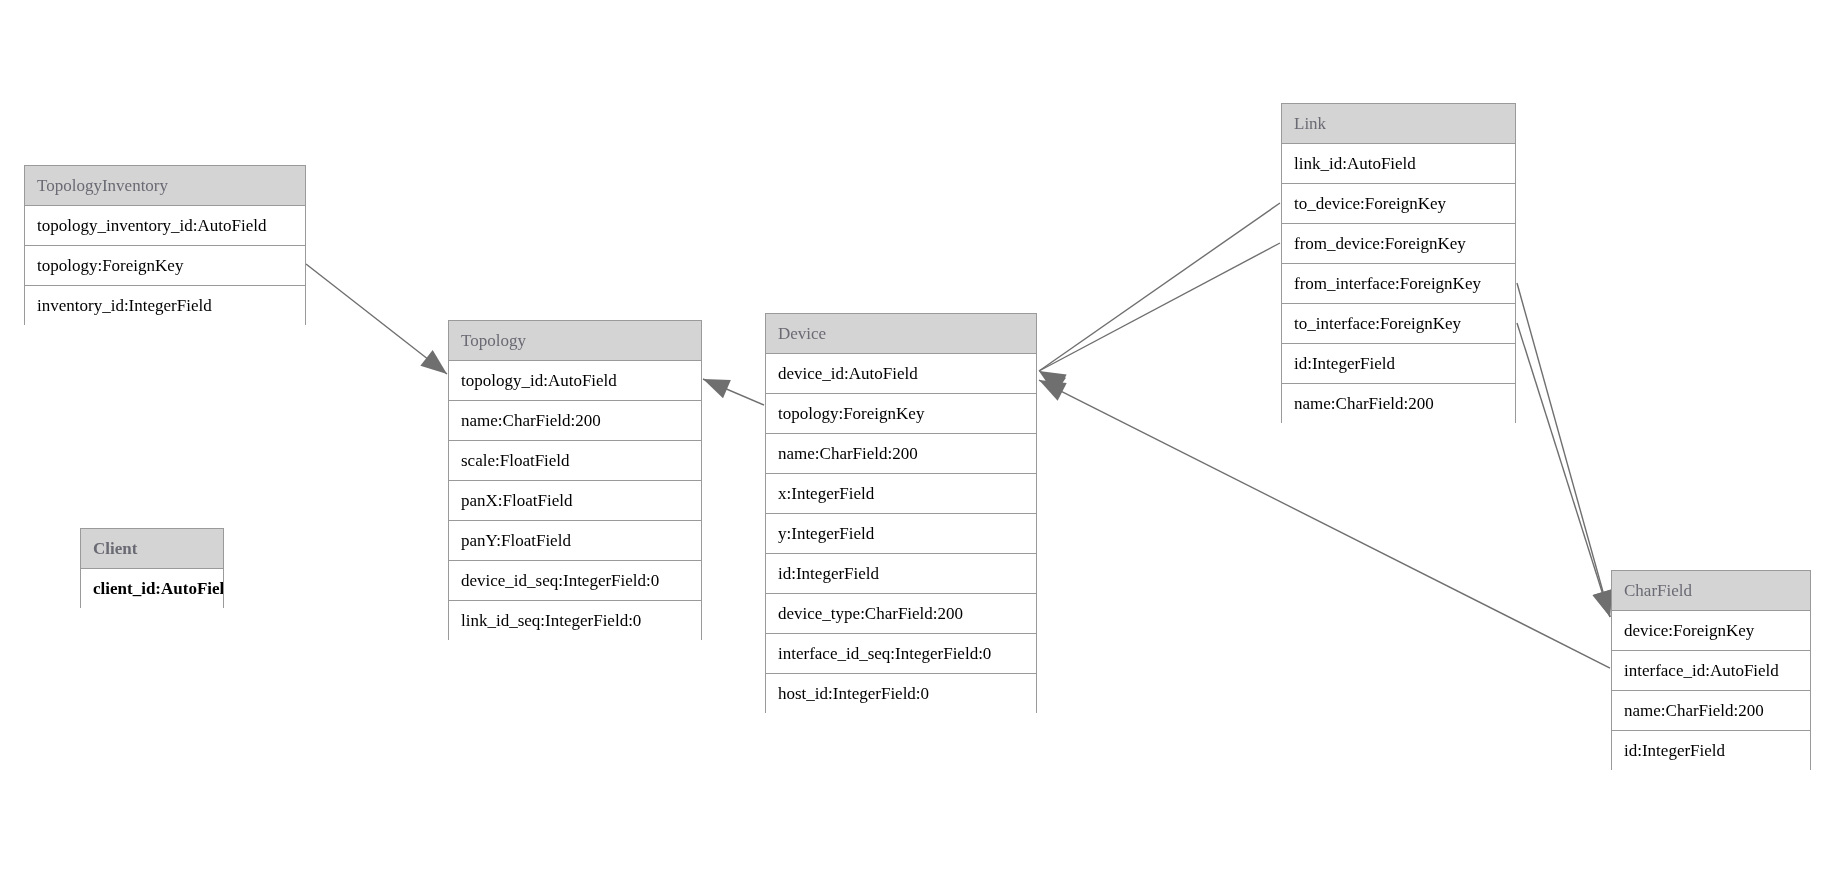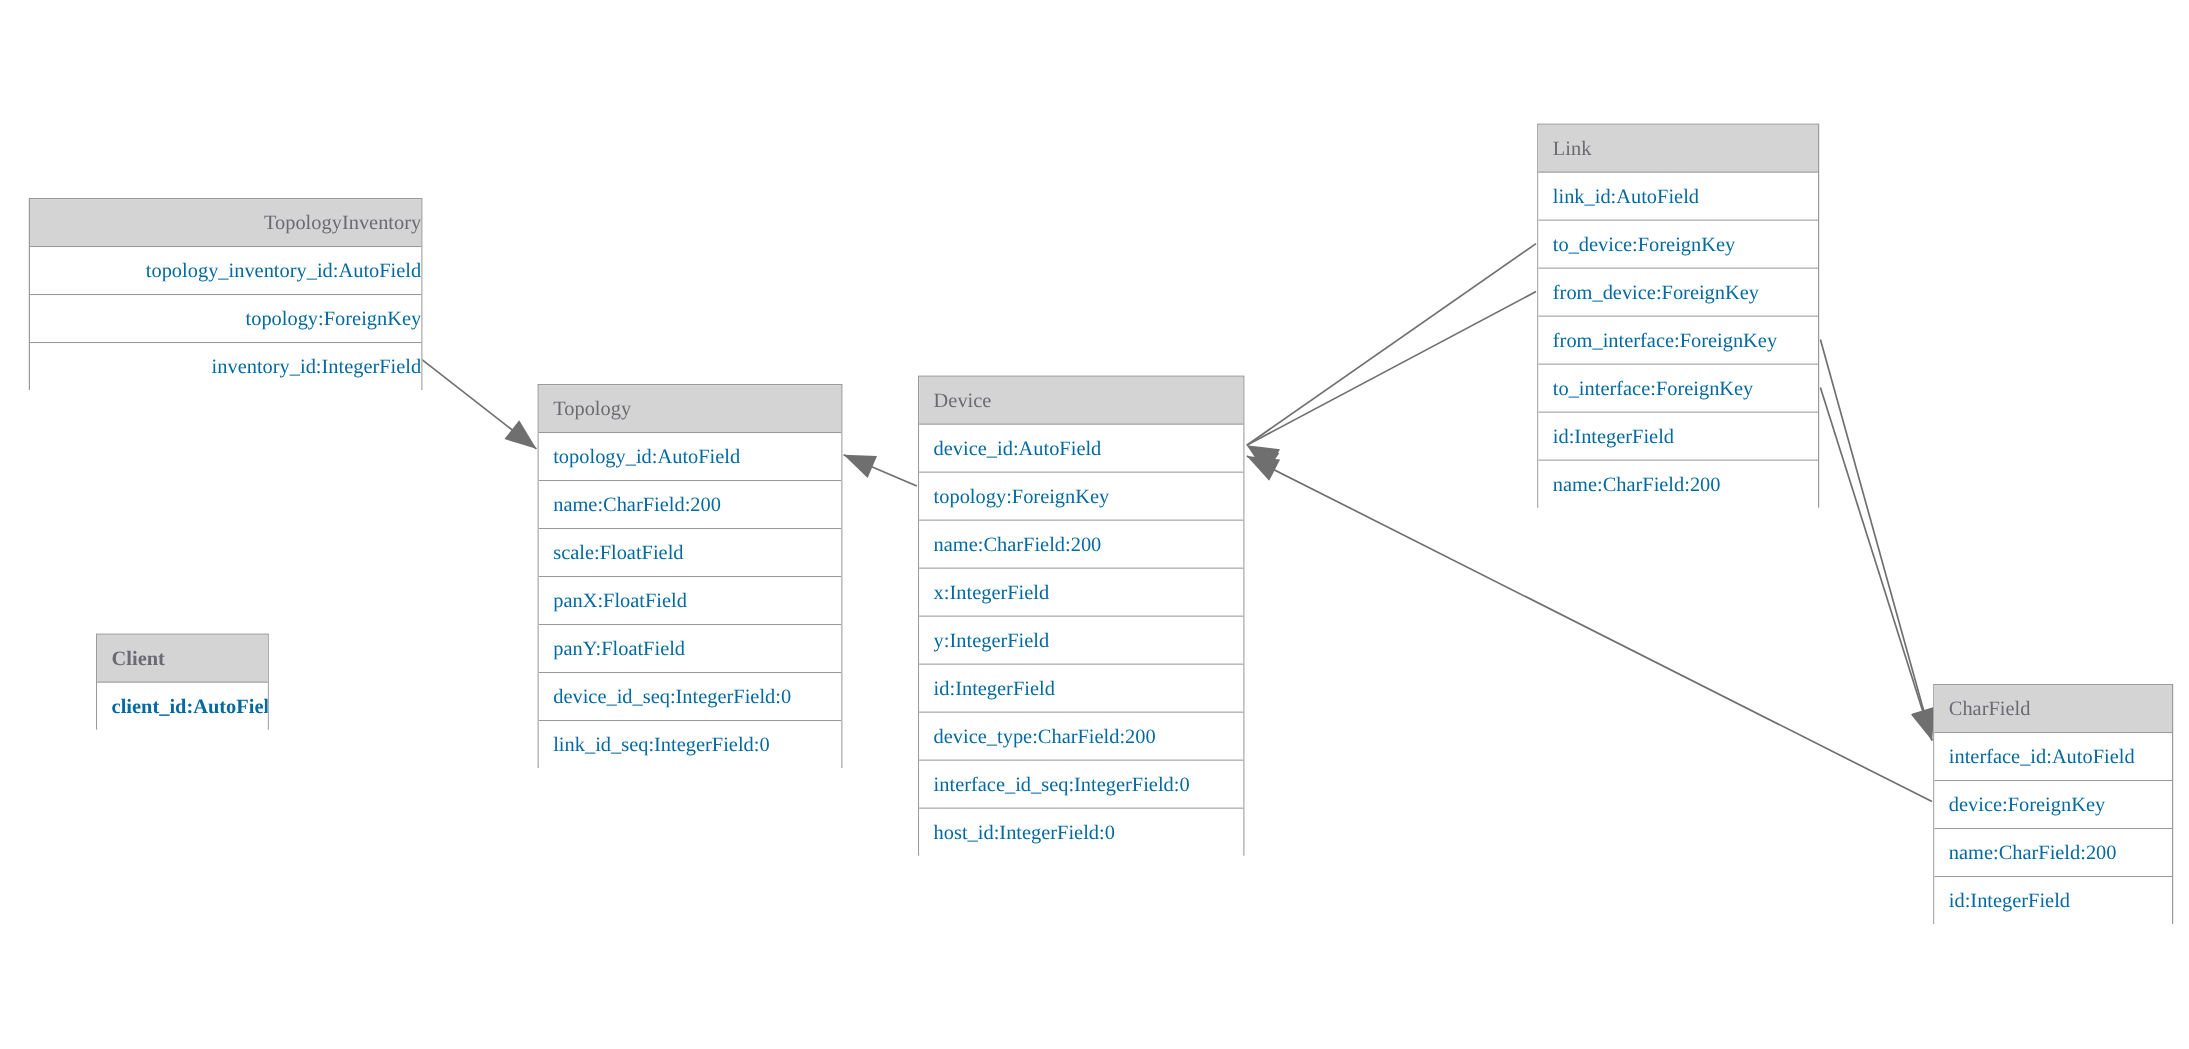--- a/index.html
+++ b/index.html
@@ -50,21 +50,21 @@
     color: #6a6a74;
     white-space: nowrap;
     overflow: hidden;
   }
   .entity-field {
     box-sizing: border-box;
     height: 40px;
     line-height: 39px;
     padding: 0 0 0 12px;
     font-size: 17px;
-    color: #0369a1;
+    color: #000000;
     border-bottom: 1px solid #9a9a9a;
     background: #ffffff;
     white-space: nowrap;
     overflow: hidden;
   }
   .entity-field:last-child {
     border-bottom: none;
   }
 </style>
 </head>
@@ -97,21 +97,21 @@
         <path d="M 1517,323 L 1610,617" stroke="#6f6f6f" stroke-width="1.4" fill="none"></path>
         <polygon points="0,0 -26,-10 -26,10" fill="#6f6f6f" transform="translate(1610,617) rotate(72)"></polygon>
       </g>
       <g>
         <path d="M 1610,668 L 1039,380" stroke="#6f6f6f" stroke-width="1.4" fill="none"></path>
         <polygon points="0,0 -26,-10 -26,10" fill="#6f6f6f" transform="translate(1039,380) rotate(207)"></polygon>
       </g>
     </svg>
 
   <div id="entities-layer">
-      <div class="entity" style="left: 24px; top: 165px; width: 328px; height: 160px; text-align: right;">
+      <div class="entity" style="left: 24px; top: 165px; width: 282px; height: 160px;">
         <div class="entity-header">TopologyInventory</div>
         <div class="entity-field">topology_inventory_id:AutoField</div>
         <div class="entity-field">topology:ForeignKey</div>
         <div class="entity-field">inventory_id:IntegerField</div>
       </div>
       <div class="entity" style="left: 80px; top: 528px; width: 144px; height: 80px; font-weight: bold;">
         <div class="entity-header">Client</div>
         <div class="entity-field">client_id:AutoField</div>
       </div>
       <div class="entity" style="left: 448px; top: 320px; width: 254px; height: 320px;">
@@ -141,20 +141,20 @@
         <div class="entity-field">link_id:AutoField</div>
         <div class="entity-field">to_device:ForeignKey</div>
         <div class="entity-field">from_device:ForeignKey</div>
         <div class="entity-field">from_interface:ForeignKey</div>
         <div class="entity-field">to_interface:ForeignKey</div>
         <div class="entity-field">id:IntegerField</div>
         <div class="entity-field">name:CharField:200</div>
       </div>
       <div class="entity" style="left: 1611px; top: 570px; width: 200px; height: 200px;">
         <div class="entity-header">CharField</div>
+        <div class="entity-field">device:ForeignKey</div>
         <div class="entity-field">interface_id:AutoField</div>
-        <div class="entity-field">device:ForeignKey</div>
         <div class="entity-field">name:CharField:200</div>
         <div class="entity-field">id:IntegerField</div>
       </div>
     </div>
 
 </div>
 
 </body></html>

